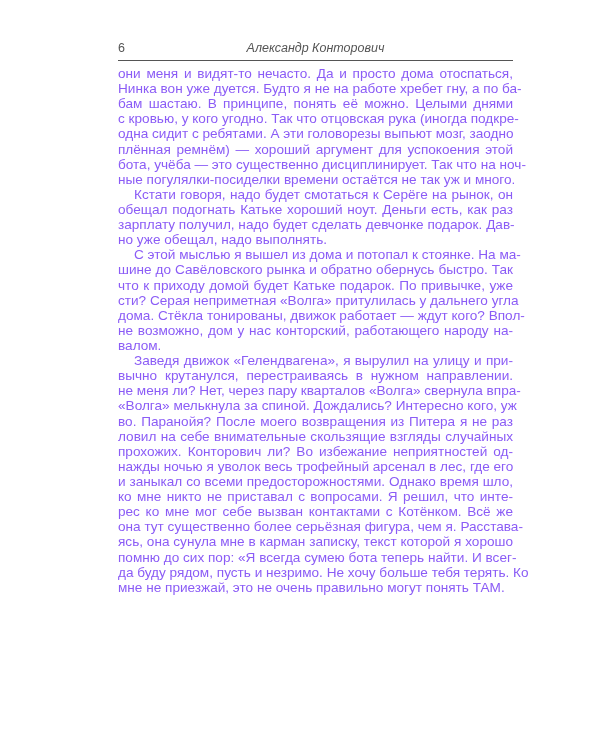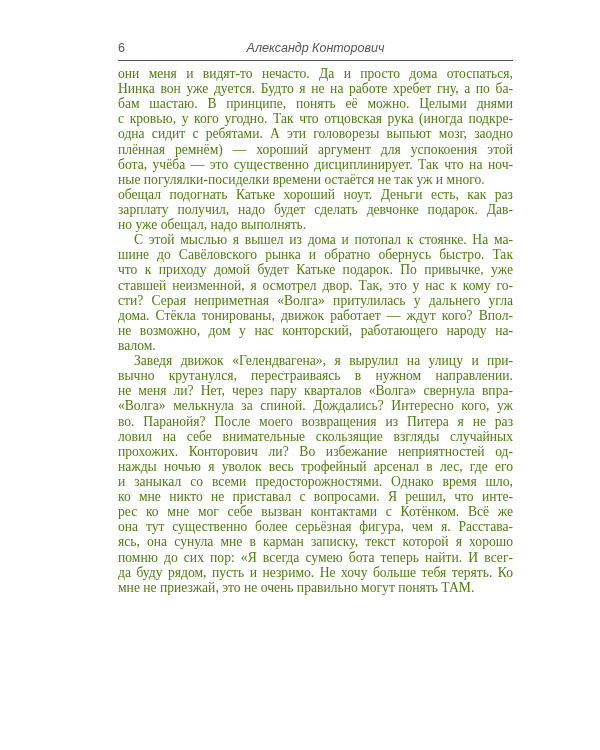--- a/index.html
+++ b/index.html
@@ -7,22 +7,22 @@
   .page { position: absolute; left: 0; top: 0; width: 600px; height: 750px; background: #ffffff; }
   .running-head {
     position: absolute; left: 118px; top: 38px; width: 395px; height: 22px;
     border-bottom: 1px solid #555;
     font-family: "Liberation Sans", sans-serif; font-size: 12.5px; color: #555;
   }
   .page-number { position: absolute; left: 0; top: 3px; }
   .running-title { position: absolute; left: 0; right: 0; top: 3px; text-align: center; font-style: italic; }
   .body-text {
     position: absolute; left: 118px; top: 66px; width: 395px;
-    font-family: Liberation Serif, serif; font-size: 13.6px; line-height: 15.12px;
-    color: #4d7c0f;
+    font-family: Liberation Sans, sans-serif; font-size: 13.6px; line-height: 15.12px;
+    color: #8b5cf6;
   }
   .line { display: block; white-space: nowrap; text-align: justify; text-align-last: justify; height: 15.12px; }
   .line.last { text-align-last: left; }
   .line.indent { padding-left: 16px; }
 </style>
 </head>
 <body>
 
 <div class="page">
   <div class="running-head">
@@ -34,29 +34,29 @@
         <span class="line">они меня и видят-то нечасто. Да и просто дома отоспаться,</span>
         <span class="line">Нинка вон уже дуется. Будто я не на работе хребет гну, а по ба-</span>
         <span class="line">бам шастаю. В принципе, понять её можно. Целыми днями</span>
         <span class="line">с кровью, у кого угодно. Так что отцовская рука (иногда подкре-</span>
         <span class="line">одна сидит с ребятами. А эти головорезы выпьют мозг, заодно</span>
         <span class="line">плённая ремнём) — хороший аргумент для успокоения этой</span>
         <span class="line">бота, учёба — это существенно дисциплинирует. Так что на ноч-</span>
         <span class="line last">ные погулялки-посиделки времени остаётся не так уж и много.</span>
       </div>
       <div>
+        <span class="line indent">Кстати говоря, надо будет смотаться к Серёге на рынок, он</span>
         <span class="line">обещал подогнать Катьке хороший ноут. Деньги есть, как раз</span>
         <span class="line">зарплату получил, надо будет сделать девчонке подарок. Дав-</span>
         <span class="line last">но уже обещал, надо выполнять.</span>
       </div>
       <div>
         <span class="line indent">С этой мыслью я вышел из дома и потопал к стоянке. На ма-</span>
         <span class="line">шине до Савёловского рынка и обратно обернусь быстро. Так</span>
         <span class="line">что к приходу домой будет Катьке подарок. По привычке, уже</span>
-        <span class="line">ставшей неизменной, я осмотрел двор. Так, это у нас к кому го-</span>
         <span class="line">сти? Серая неприметная «Волга» притулилась у дальнего угла</span>
         <span class="line">дома. Стёкла тонированы, движок работает — ждут кого? Впол-</span>
         <span class="line">не возможно, дом у нас конторский, работающего народу на-</span>
         <span class="line last">валом.</span>
       </div>
       <div>
         <span class="line indent">Заведя движок «Гелендвагена», я вырулил на улицу и при-</span>
         <span class="line">вычно крутанулся, перестраиваясь в нужном направлении.</span>
         <span class="line">не меня ли? Нет, через пару кварталов «Волга» свернула впра-</span>
         <span class="line">«Волга» мелькнула за спиной. Дождались? Интересно кого, уж</span>

